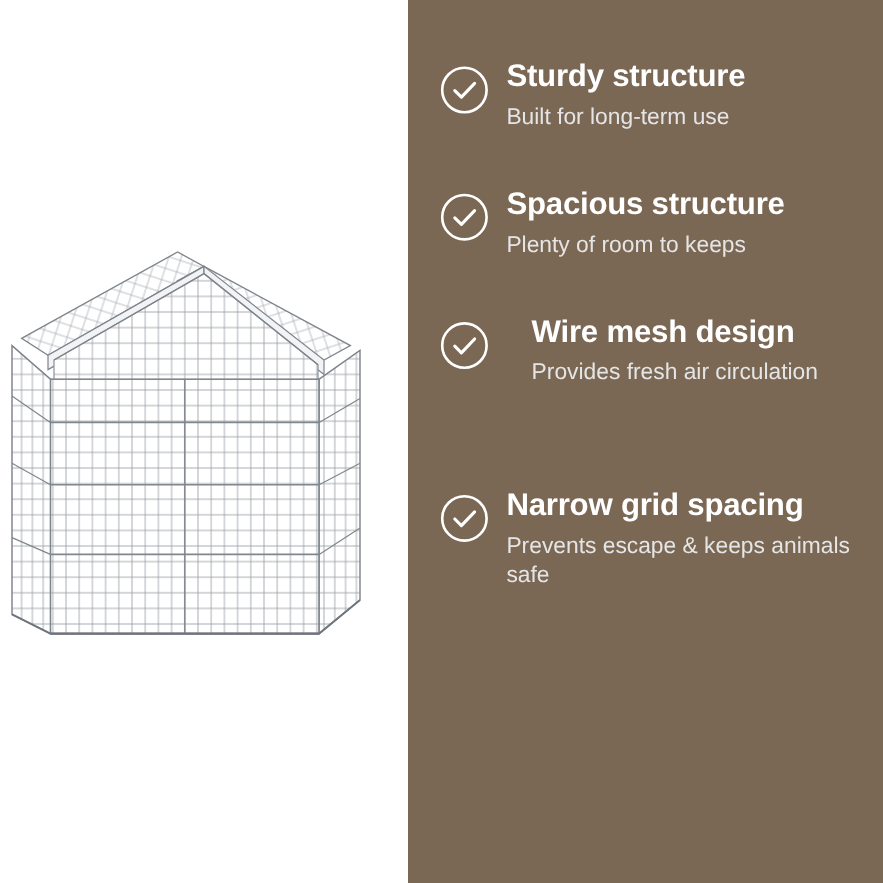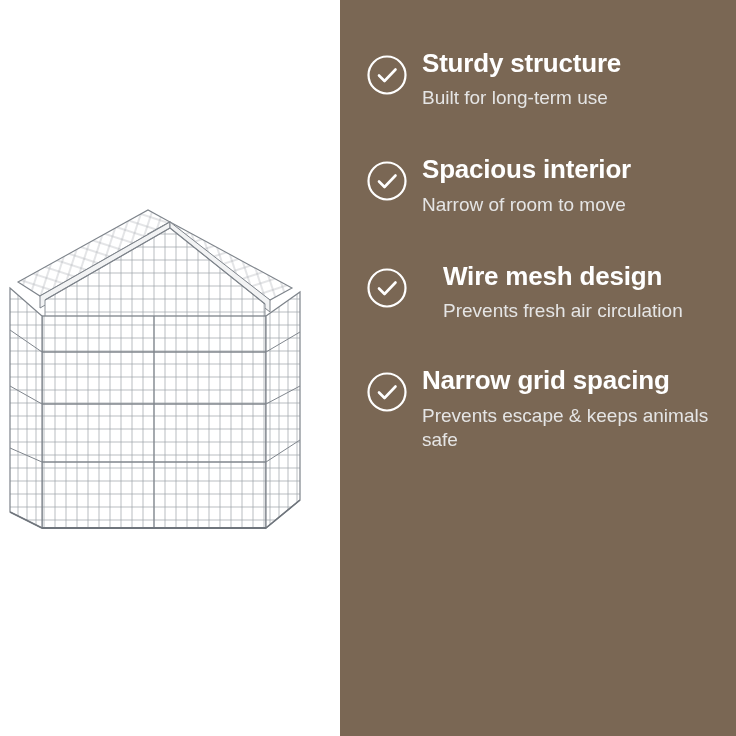--- a/index.html
+++ b/index.html
@@ -50,21 +50,21 @@
     padding: 34px 24px 20px 26px;
     display: flex;
     flex-direction: column;
     justify-content: flex-start;
   }
   .feature {
     display: flex;
     align-items: flex-start;
     margin-bottom: 22px;
   }
-  .feature:last-child { margin-bottom: 0; }
+  .feature:last-child { margin-bottom: 0; margin-top: 40px; }
 
   .check-wrap {
     flex: 0 0 auto;
     width: 42px;
     height: 42px;
     margin-right: 14px;
     margin-top: 6px;
   }
   .check-wrap svg { display: block; }
 
@@ -192,35 +192,35 @@
     </div>
 
     <div class="feature f1">
       <span class="check-wrap">
         <svg width="42" height="42" viewBox="0 0 42 42">
           <circle cx="21" cy="21" r="18.5" fill="none" stroke="#ffffff" stroke-width="2.2"></circle>
           <path d="M13 21.5 L18.5 27 L29.5 15.5" fill="none" stroke="#ffffff" stroke-width="2.6" stroke-linecap="round" stroke-linejoin="round"></path>
         </svg>
       </span>
       <div class="feature-text">
-        <p class="feature-title">Spacious interior</p>
-        <p class="feature-desc">Narrow of room to move</p>
+        <p class="feature-title">Spacious structure</p>
+        <p class="feature-desc">Plenty of room to keeps</p>
       </div>
     </div>
 
     <div class="feature f2">
       <span class="check-wrap">
         <svg width="42" height="42" viewBox="0 0 42 42">
           <circle cx="21" cy="21" r="18.5" fill="none" stroke="#ffffff" stroke-width="2.2"></circle>
           <path d="M13 21.5 L18.5 27 L29.5 15.5" fill="none" stroke="#ffffff" stroke-width="2.6" stroke-linecap="round" stroke-linejoin="round"></path>
         </svg>
       </span>
       <div class="feature-text">
         <p class="feature-title">Wire mesh design</p>
-        <p class="feature-desc">Prevents fresh air circulation</p>
+        <p class="feature-desc">Provides fresh air circulation</p>
       </div>
     </div>
 
     <div class="feature f3">
       <span class="check-wrap">
         <svg width="42" height="42" viewBox="0 0 42 42">
           <circle cx="21" cy="21" r="18.5" fill="none" stroke="#ffffff" stroke-width="2.2"></circle>
           <path d="M13 21.5 L18.5 27 L29.5 15.5" fill="none" stroke="#ffffff" stroke-width="2.6" stroke-linecap="round" stroke-linejoin="round"></path>
         </svg>
       </span>

